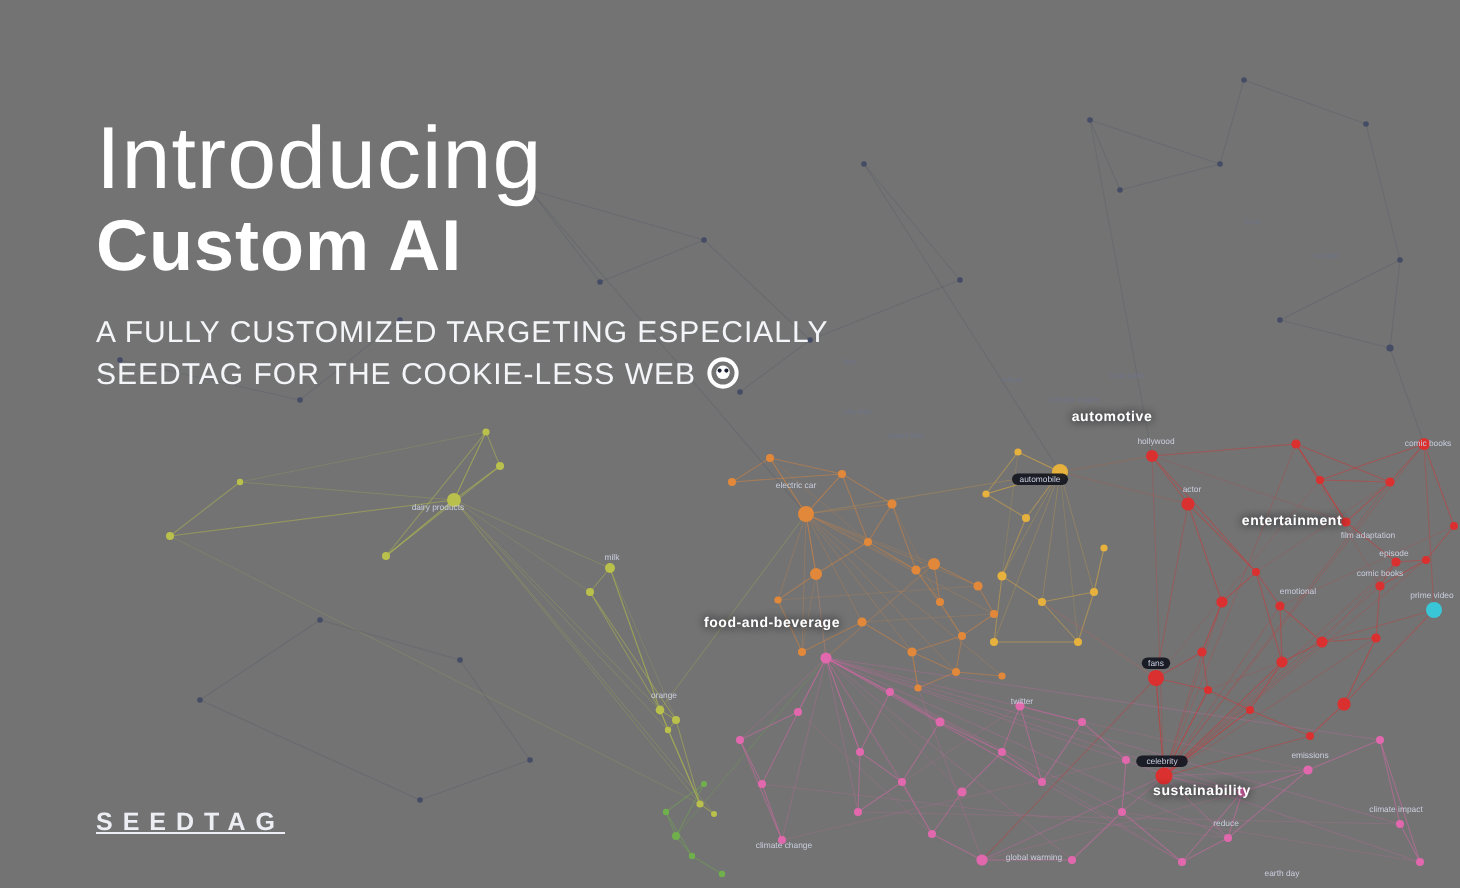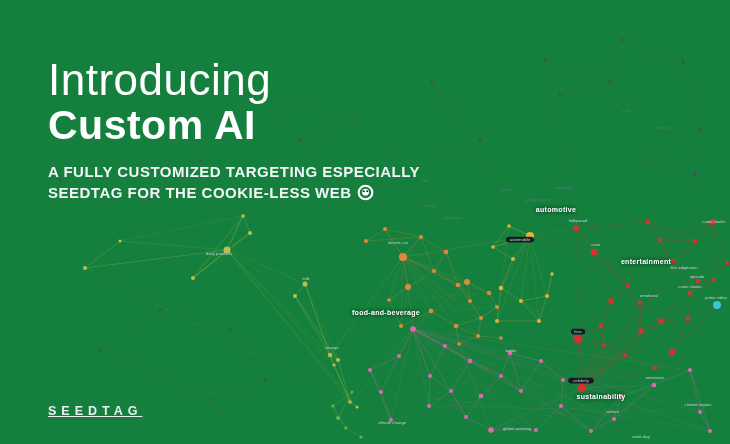--- a/index.html
+++ b/index.html
@@ -1,31 +1,31 @@
 <!DOCTYPE html>
 <html><head>
 <meta charset="utf-8">
 <style>
   html,body{margin:0;padding:0;background:#000;}
   .slide{
     position:relative;width:730px;height:444px;overflow:hidden;
-    background:#15803d;
+    background:#737373;
     font-family:"Liberation Sans",sans-serif;
   }
   svg#net{position:absolute;left:0;top:0;z-index:1;}
   .cat{
     position:absolute;z-index:2;color:#ffffff;font-weight:700;font-size:7px;
     letter-spacing:.3px;white-space:nowrap;transform:translate(-50%,-50%);
     text-shadow:0 0 4px rgba(10,12,20,.9);
   }
   .headline{position:absolute;left:48px;top:58px;z-index:3;color:#fff;}
   .intro{font-size:44px;font-weight:400;letter-spacing:.5px;line-height:1.0;}
-  .title{font-size:41px;font-weight:800;letter-spacing:.5px;line-height:1.06;margin-top:2px;}
+  .title{font-size:36px;font-weight:800;letter-spacing:.5px;line-height:1.06;margin-top:2px;}
   .subtitle{
-    margin-top:15px;font-size:15px;font-weight:700;letter-spacing:.5px;
+    margin-top:15px;font-size:15px;font-weight:400;letter-spacing:.5px;
     line-height:1.38;color:#f4f5f8;
   }
   .logo-icon{display:inline-block;vertical-align:-3px;margin-left:5px;}
   .brand{
     position:absolute;left:48px;bottom:26px;z-index:3;color:#eceef3;
     font-size:12.5px;font-weight:600;letter-spacing:5px;text-decoration:underline;
   }
 </style>
 </head>
 <body>

